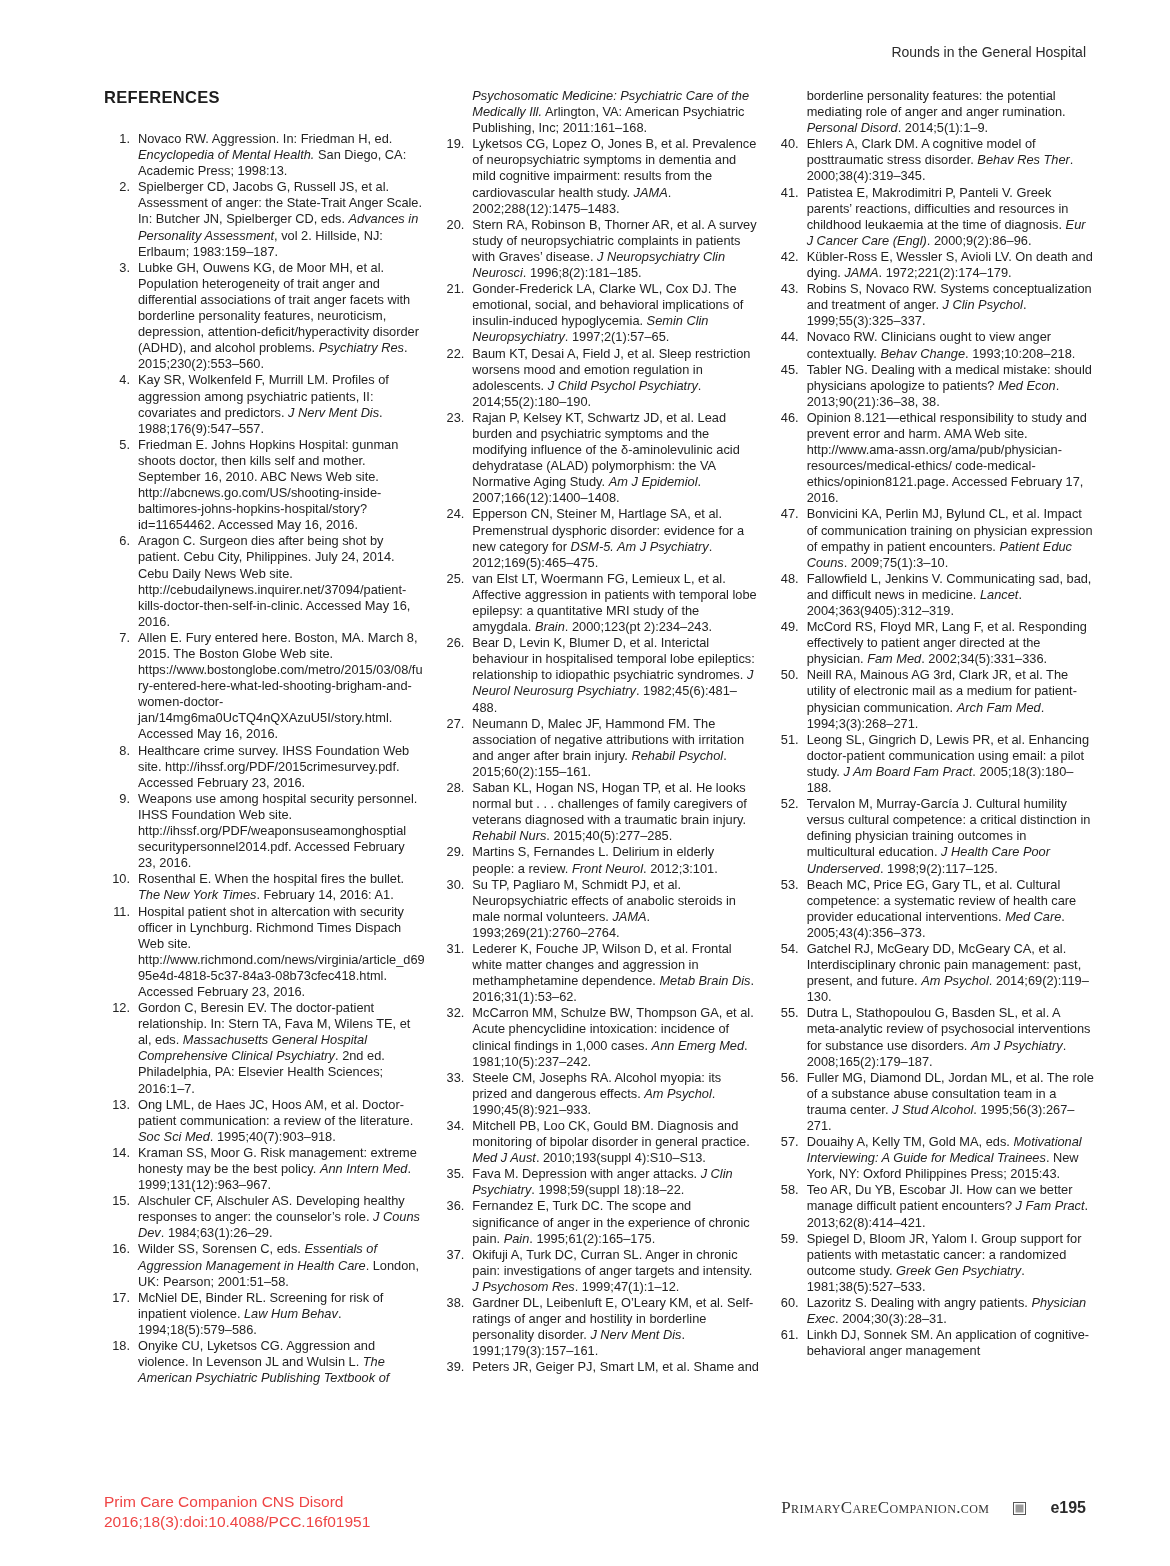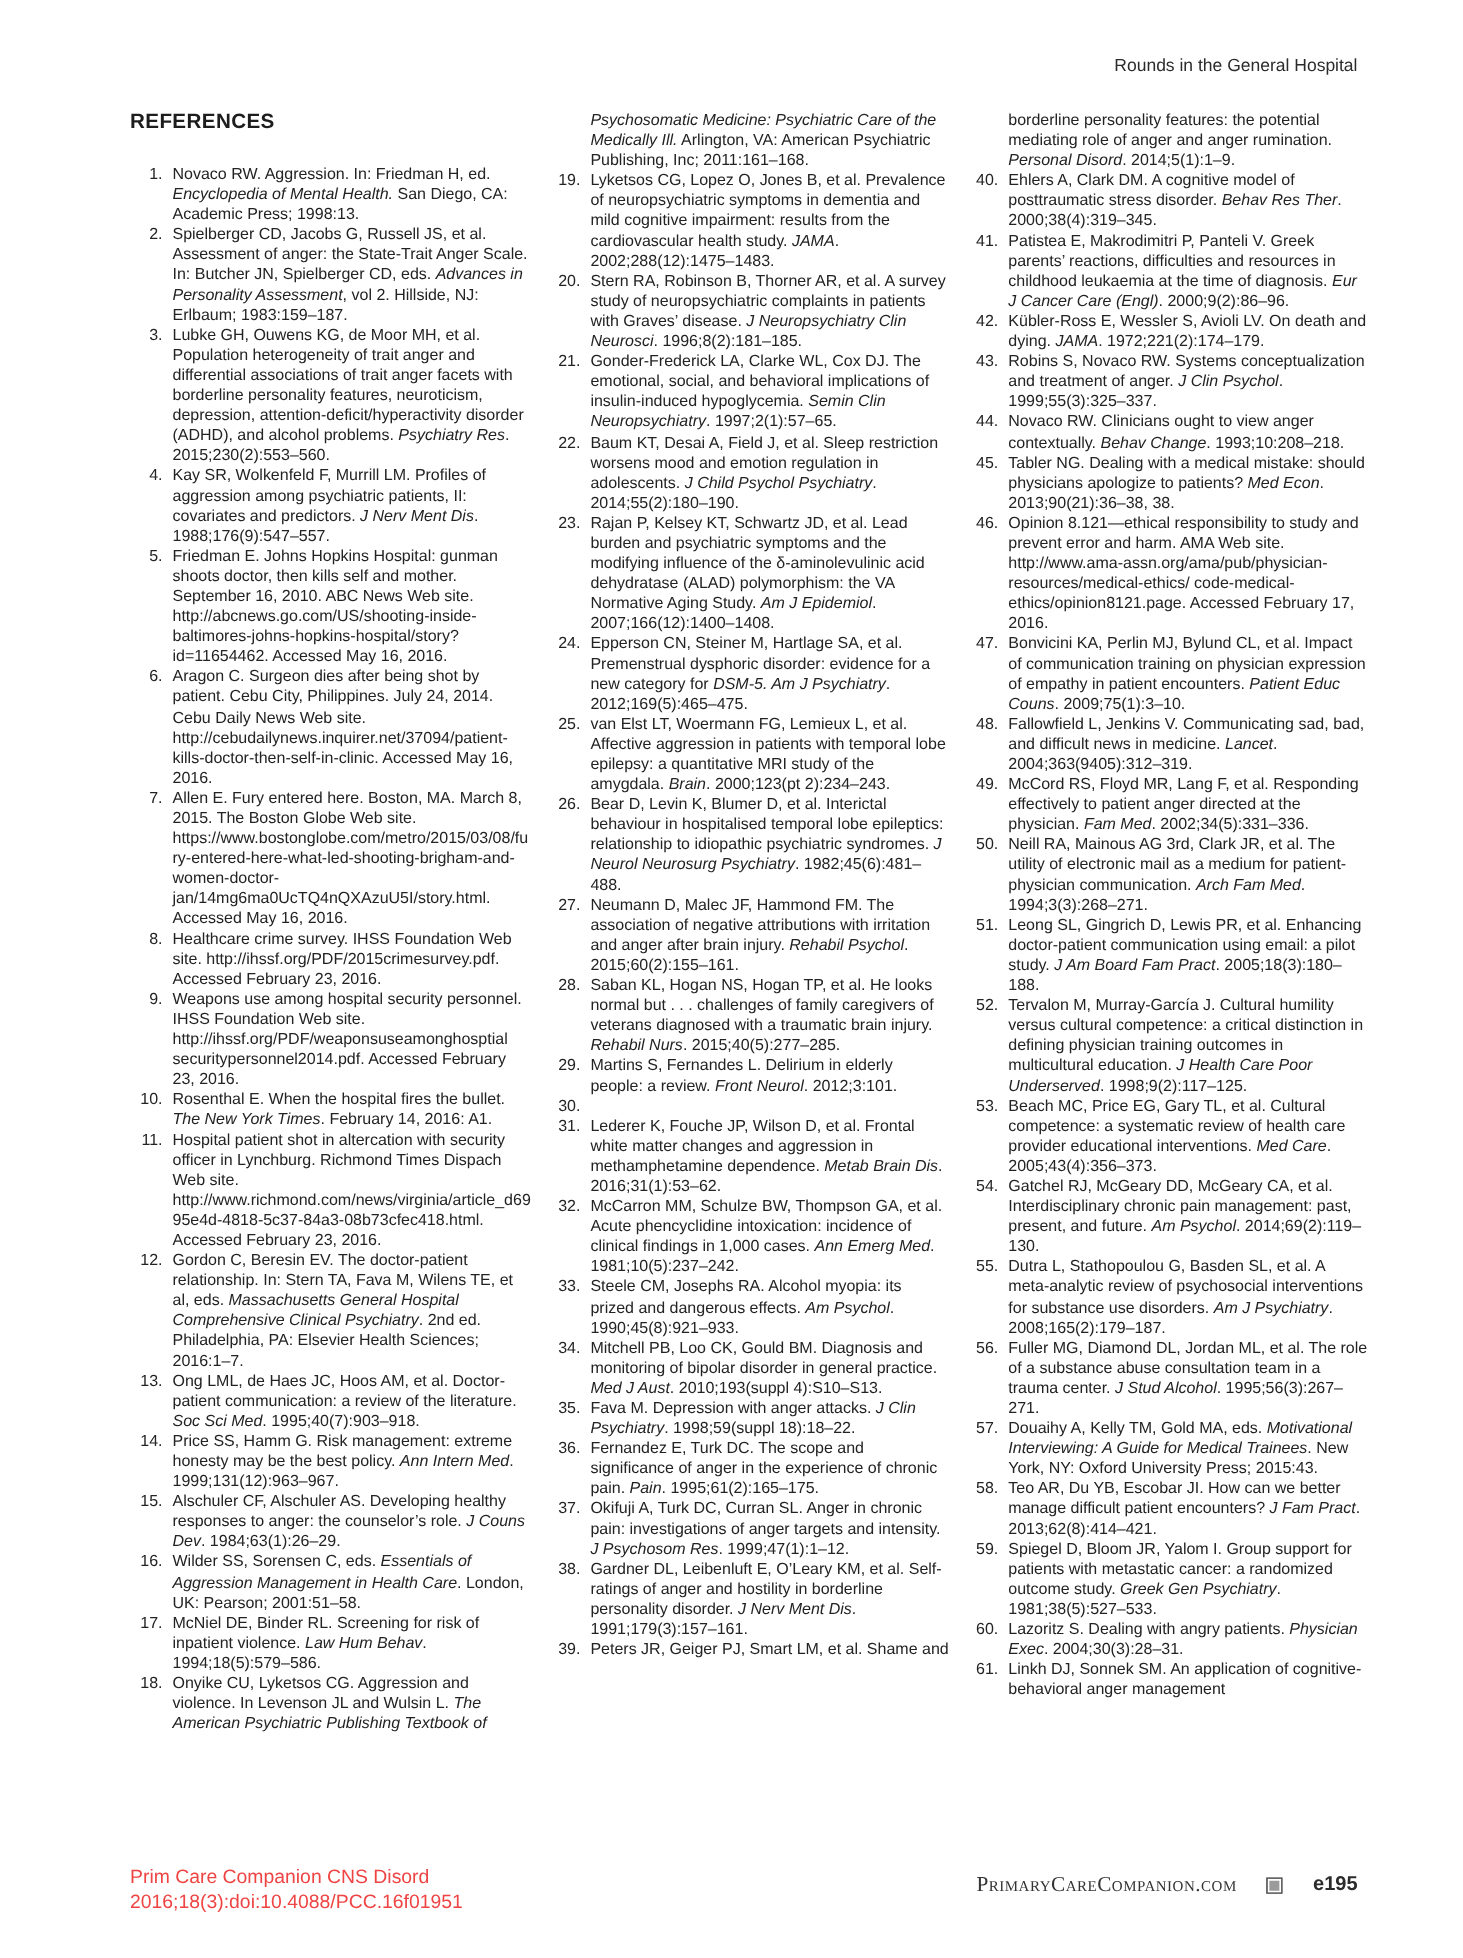--- a/index.html
+++ b/index.html
@@ -99,21 +99,21 @@
       <div class="ref-item">
         <span class="ref-num">12.</span>
         <span class="ref-text"><span>Gordon C, Beresin EV. The doctor-patient relationship. In: Stern TA, Fava M, Wilens TE, et al, eds. </span><i>Massachusetts General Hospital Comprehensive Clinical Psychiatry</i><span>. 2nd ed. Philadelphia, PA: Elsevier Health Sciences; 2016:1–7.</span></span>
       </div>
       <div class="ref-item">
         <span class="ref-num">13.</span>
         <span class="ref-text"><span>Ong LML, de Haes JC, Hoos AM, et al. Doctor-patient communication: a review of the literature. </span><i>Soc Sci Med</i><span>. 1995;40(7):903–918.</span></span>
       </div>
       <div class="ref-item">
         <span class="ref-num">14.</span>
-        <span class="ref-text"><span>Price SS, Hamm G. Risk management: extreme honesty may be the best policy. </span><i>Ann Intern Med</i><span>. 1999;131(12):963–967.</span></span>
+        <span class="ref-text"><span>Kraman SS, Moor G. Risk management: extreme honesty may be the best policy. </span><i>Ann Intern Med</i><span>. 1999;131(12):963–967.</span></span>
       </div>
       <div class="ref-item">
         <span class="ref-num">15.</span>
         <span class="ref-text"><span>Alschuler CF, Alschuler AS. Developing healthy responses to anger: the counselor’s role. </span><i>J Couns Dev</i><span>. 1984;63(1):26–29.</span></span>
       </div>
       <div class="ref-item">
         <span class="ref-num">16.</span>
         <span class="ref-text"><span>Wilder SS, Sorensen C, eds. </span><i>Essentials of Aggression Management in Health Care</i><span>. London, UK: Pearson; 2001:51–58.</span></span>
       </div>
       <div class="ref-item">
@@ -169,20 +169,21 @@
       <div class="ref-item">
         <span class="ref-num">28.</span>
         <span class="ref-text"><span>Saban KL, Hogan NS, Hogan TP, et al. He looks normal but . . . challenges of family caregivers of veterans diagnosed with a traumatic brain injury. </span><i>Rehabil Nurs</i><span>. 2015;40(5):277–285.</span></span>
       </div>
       <div class="ref-item">
         <span class="ref-num">29.</span>
         <span class="ref-text"><span>Martins S, Fernandes L. Delirium in elderly people: a review. </span><i>Front Neurol</i><span>. 2012;3:101.</span></span>
       </div>
       <div class="ref-item">
         <span class="ref-num">30.</span>
+        <span class="ref-text"><span>Su TP, Pagliaro M, Schmidt PJ, et al. Neuropsychiatric effects of anabolic steroids in male normal volunteers. </span><i>JAMA</i><span>. 1993;269(21):2760–2764.</span></span>
       </div>
       <div class="ref-item">
         <span class="ref-num">31.</span>
         <span class="ref-text"><span>Lederer K, Fouche JP, Wilson D, et al. Frontal white matter changes and aggression in methamphetamine dependence. </span><i>Metab Brain Dis</i><span>. 2016;31(1):53–62.</span></span>
       </div>
       <div class="ref-item">
         <span class="ref-num">32.</span>
         <span class="ref-text"><span>McCarron MM, Schulze BW, Thompson GA, et al. Acute phencyclidine intoxication: incidence of clinical findings in 1,000 cases. </span><i>Ann Emerg Med</i><span>. 1981;10(5):237–242.</span></span>
       </div>
       <div class="ref-item">
@@ -282,21 +283,21 @@
       <div class="ref-item">
         <span class="ref-num">55.</span>
         <span class="ref-text"><span>Dutra L, Stathopoulou G, Basden SL, et al. A meta-analytic review of psychosocial interventions for substance use disorders. </span><i>Am J Psychiatry</i><span>. 2008;165(2):179–187.</span></span>
       </div>
       <div class="ref-item">
         <span class="ref-num">56.</span>
         <span class="ref-text"><span>Fuller MG, Diamond DL, Jordan ML, et al. The role of a substance abuse consultation team in a trauma center. </span><i>J Stud Alcohol</i><span>. 1995;56(3):267–271.</span></span>
       </div>
       <div class="ref-item">
         <span class="ref-num">57.</span>
-        <span class="ref-text"><span>Douaihy A, Kelly TM, Gold MA, eds. </span><i>Motivational Interviewing: A Guide for Medical Trainees</i><span>. New York, NY: Oxford University Press; 2015:43.</span></span>
+        <span class="ref-text"><span>Douaihy A, Kelly TM, Gold MA, eds. </span><i>Motivational Interviewing: A Guide for Medical Trainees</i><span>. New York, NY: Oxford Philippines Press; 2015:43.</span></span>
       </div>
       <div class="ref-item">
         <span class="ref-num">58.</span>
         <span class="ref-text"><span>Teo AR, Du YB, Escobar JI. How can we better manage difficult patient encounters? </span><i>J Fam Pract</i><span>. 2013;62(8):414–421.</span></span>
       </div>
       <div class="ref-item">
         <span class="ref-num">59.</span>
         <span class="ref-text"><span>Spiegel D, Bloom JR, Yalom I. Group support for patients with metastatic cancer: a randomized outcome study. </span><i>Greek Gen Psychiatry</i><span>. 1981;38(5):527–533.</span></span>
       </div>
       <div class="ref-item">

